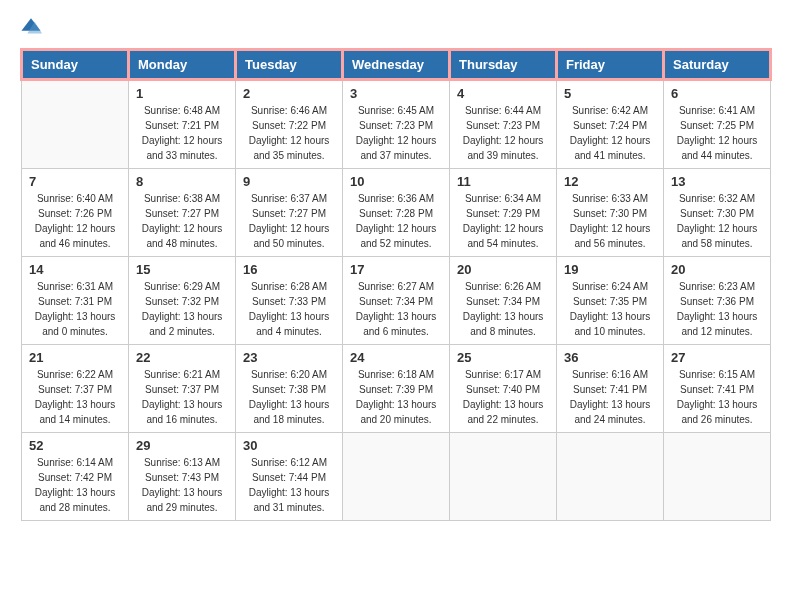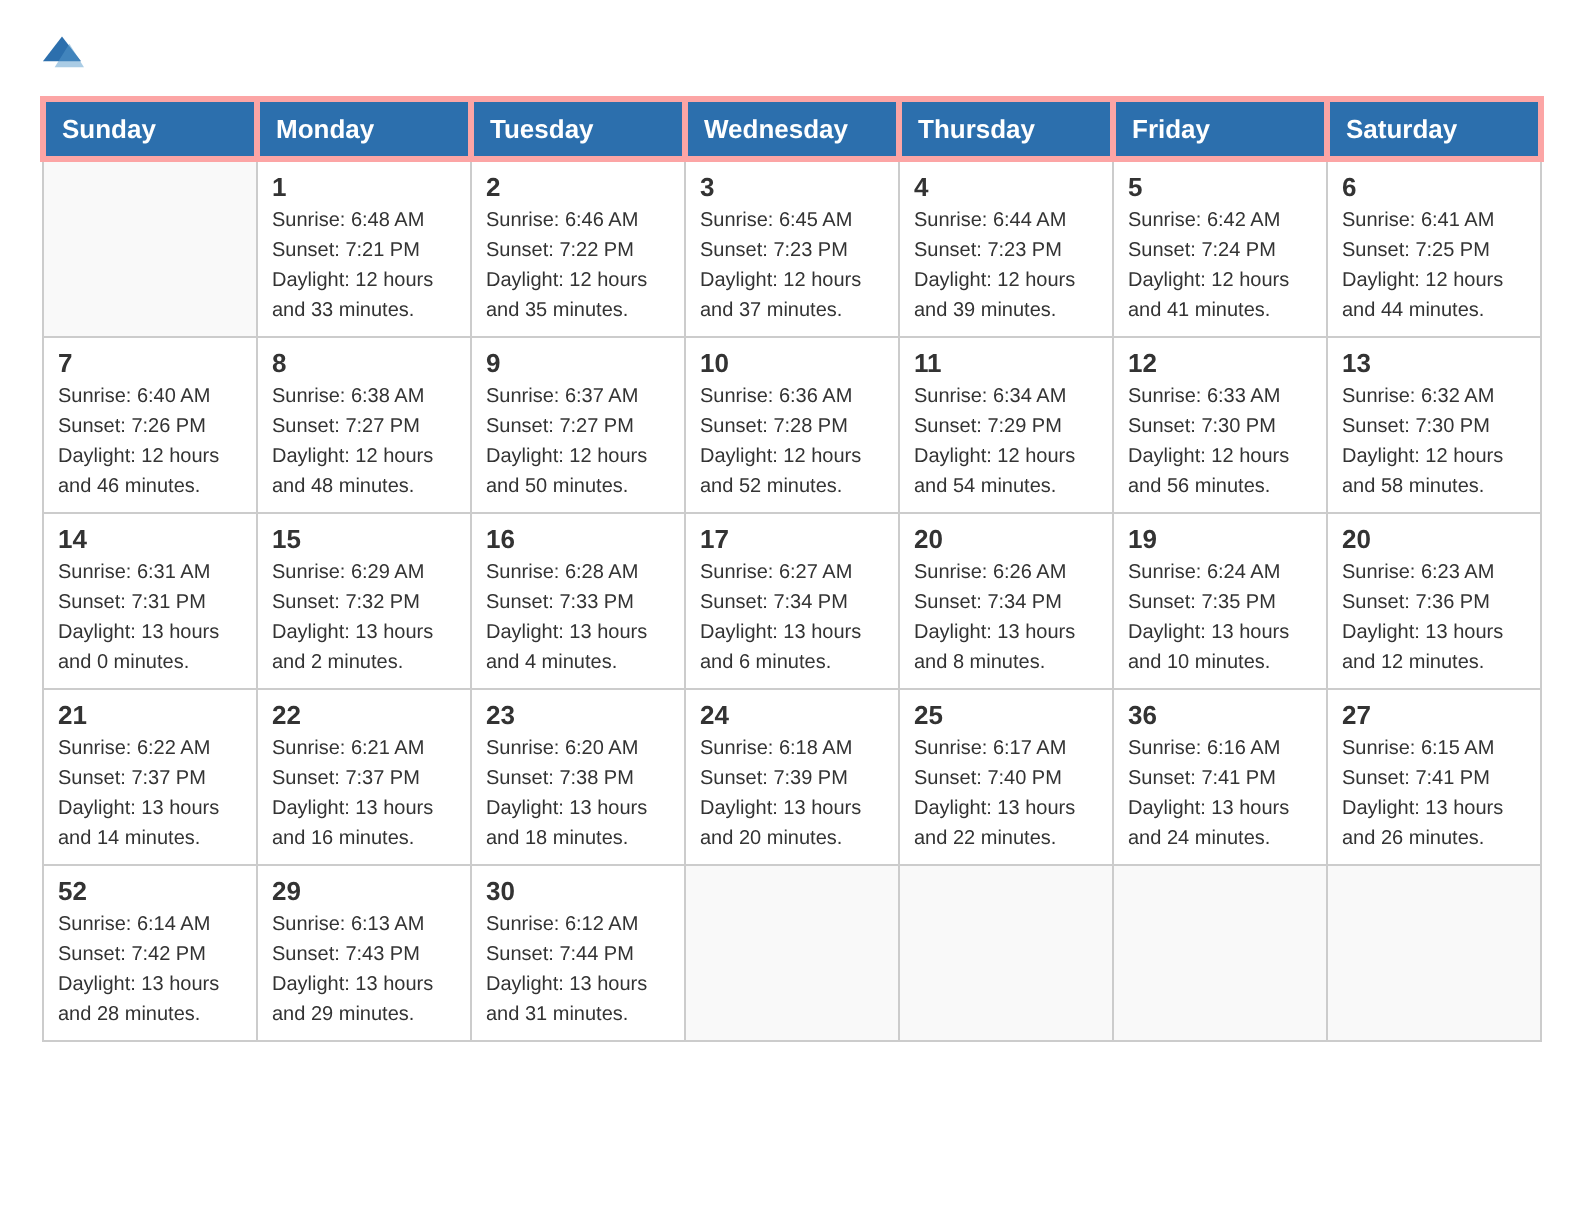--- a/index.html
+++ b/index.html
@@ -72,20 +72,21 @@
       font-size: 13px;
       font-weight: bold;
       color: #333;
       display: block;
       margin-bottom: 2px;
     }
     .day-info {
       font-size: 10px;
       color: #333;
       line-height: 1.5;
+      text-align: center;
     }
   </style>
 </head>
 <body>
 
 <div class="page">
   <div class="header">
     <div class="logo">
       <svg class="logo-icon" viewBox="0 0 30 30" xmlns="http://www.w3.org/2000/svg">
         <polygon points="15,3 28,20 2,20" fill="#2c6fad"></polygon>

